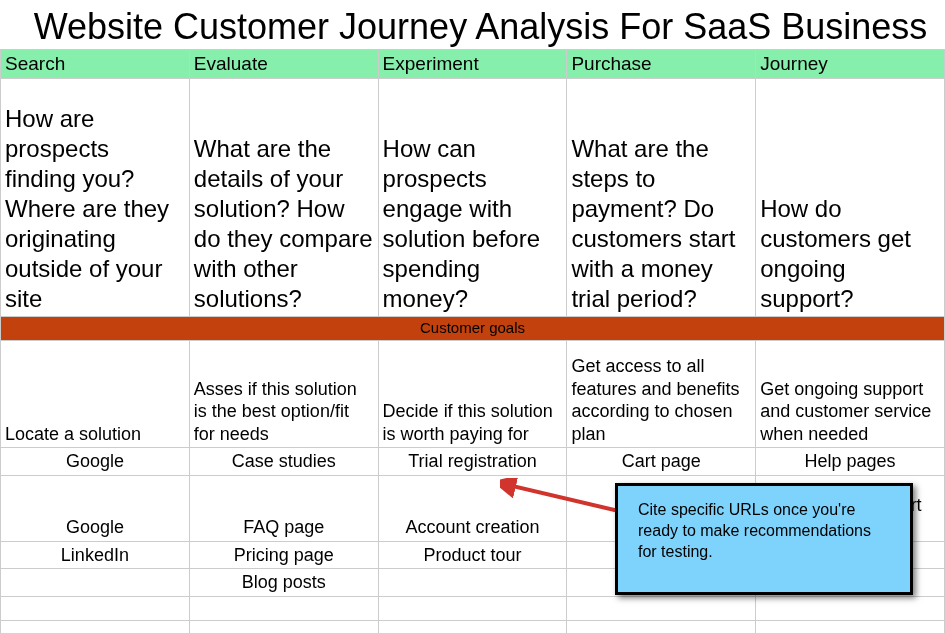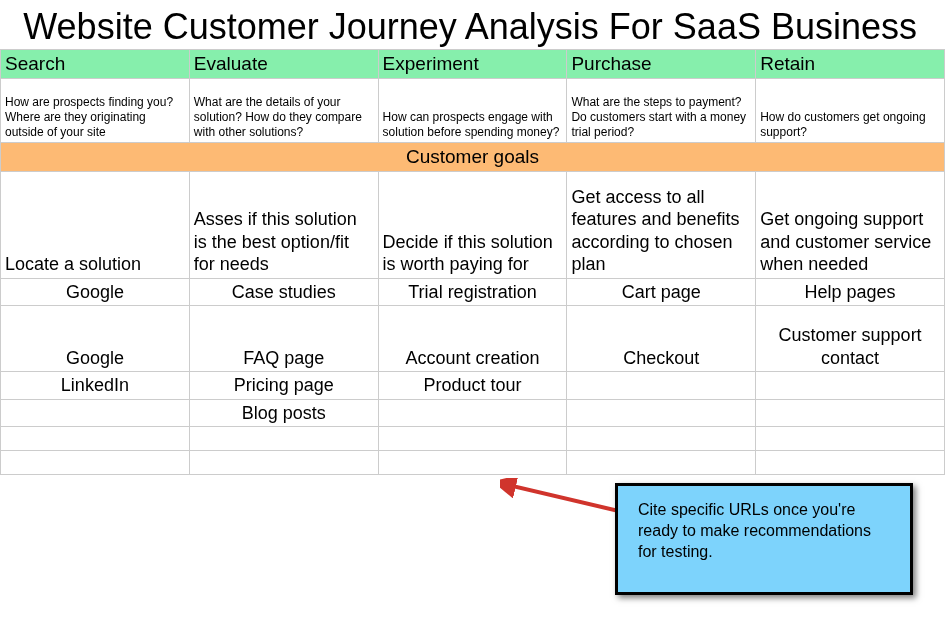--- a/index.html
+++ b/index.html
@@ -7,50 +7,50 @@
     margin: 0;
     padding: 0;
     font-family: Arial, Helvetica, sans-serif;
     font-size: 18px;
     color: #000;
     background: #fff;
     width: 945px;
   }
   .title {
     font-size: 36px;
-    text-align: right;
-    padding: 6px 28px 2px 20px;
+    text-align: center;
+    padding: 6px 4px 2px 20px;
     line-height: 1.15;
   }
   table {
     border-collapse: collapse;
     width: 100%;
     table-layout: fixed;
   }
   td {
     border: 1px solid #ccc;
     padding: 2px 4px 2px 4px;
     vertical-align: bottom;
     height: 24px;
     line-height: 1.25;
   }
   td.stage-head {
     background: #86efac;
     font-size: 19px;
     vertical-align: top;
   }
   td.question {
-    font-size: 12px;
+    font-size: 24px;
     vertical-align: bottom;
-    padding-top: 16px;
+    padding-top: 25px;
   }
   td.section {
-    background: #fdba74;
+    background: #c2410c;
     text-align: center;
-    font-size: 19px;
+    font-size: 15px;
     vertical-align: middle;
   }
   td.goal {
     font-size: 18px;
     vertical-align: bottom;
     padding-top: 14px;
   }
   td.tp {
     font-size: 18px;
     vertical-align: bottom;
@@ -82,21 +82,21 @@
 
 <div class="title">Website Customer Journey Analysis For SaaS Business</div>
 
 <table>
   <tbody>
       <tr>
     <td class="stage-head">Search</td>
     <td class="stage-head">Evaluate</td>
     <td class="stage-head">Experiment</td>
     <td class="stage-head">Purchase</td>
-    <td class="stage-head">Retain</td>
+    <td class="stage-head">Journey</td>
   </tr>
   <tr>
     <td class="question">How are prospects finding you? Where are they originating outside of your site</td>
     <td class="question">What are the details of your solution? How do they compare with other solutions?</td>
     <td class="question">How can prospects engage with solution before spending money?</td>
     <td class="question">What are the steps to payment? Do customers start with a money trial period?</td>
     <td class="question">How do customers get ongoing support?</td>
   </tr>
   <tr>
     <td class="section" colspan="5">Customer goals</td>

